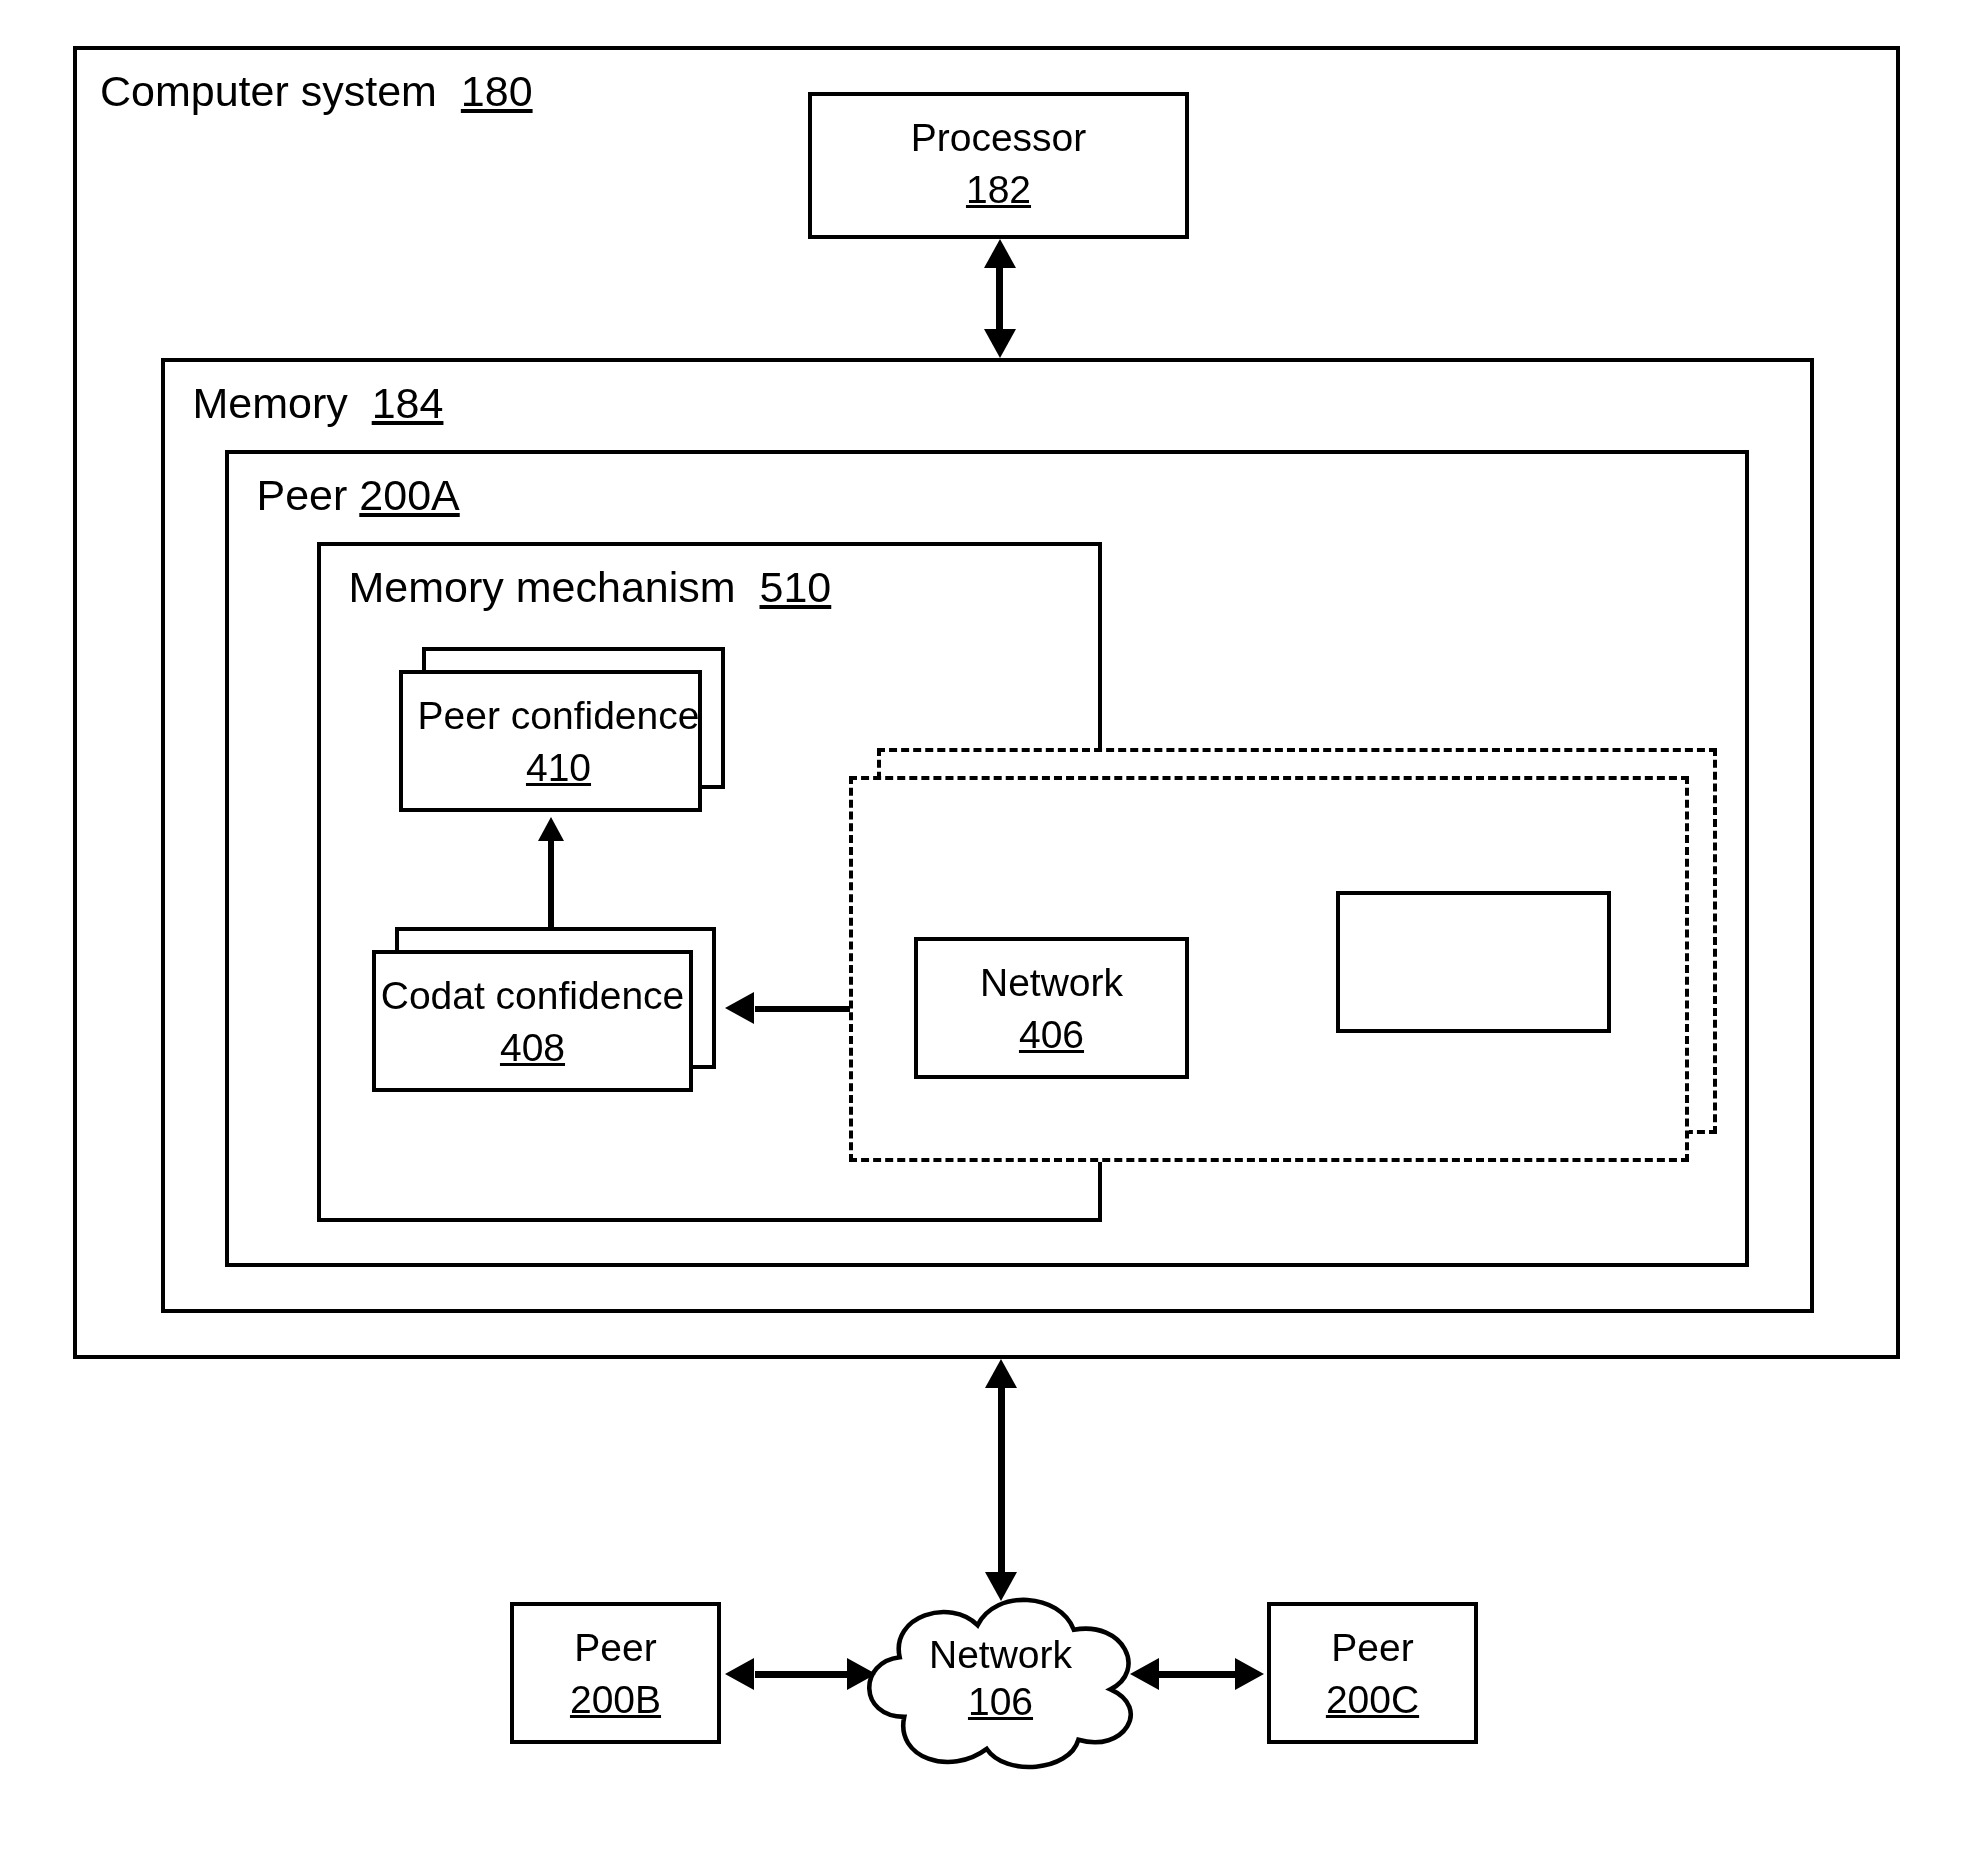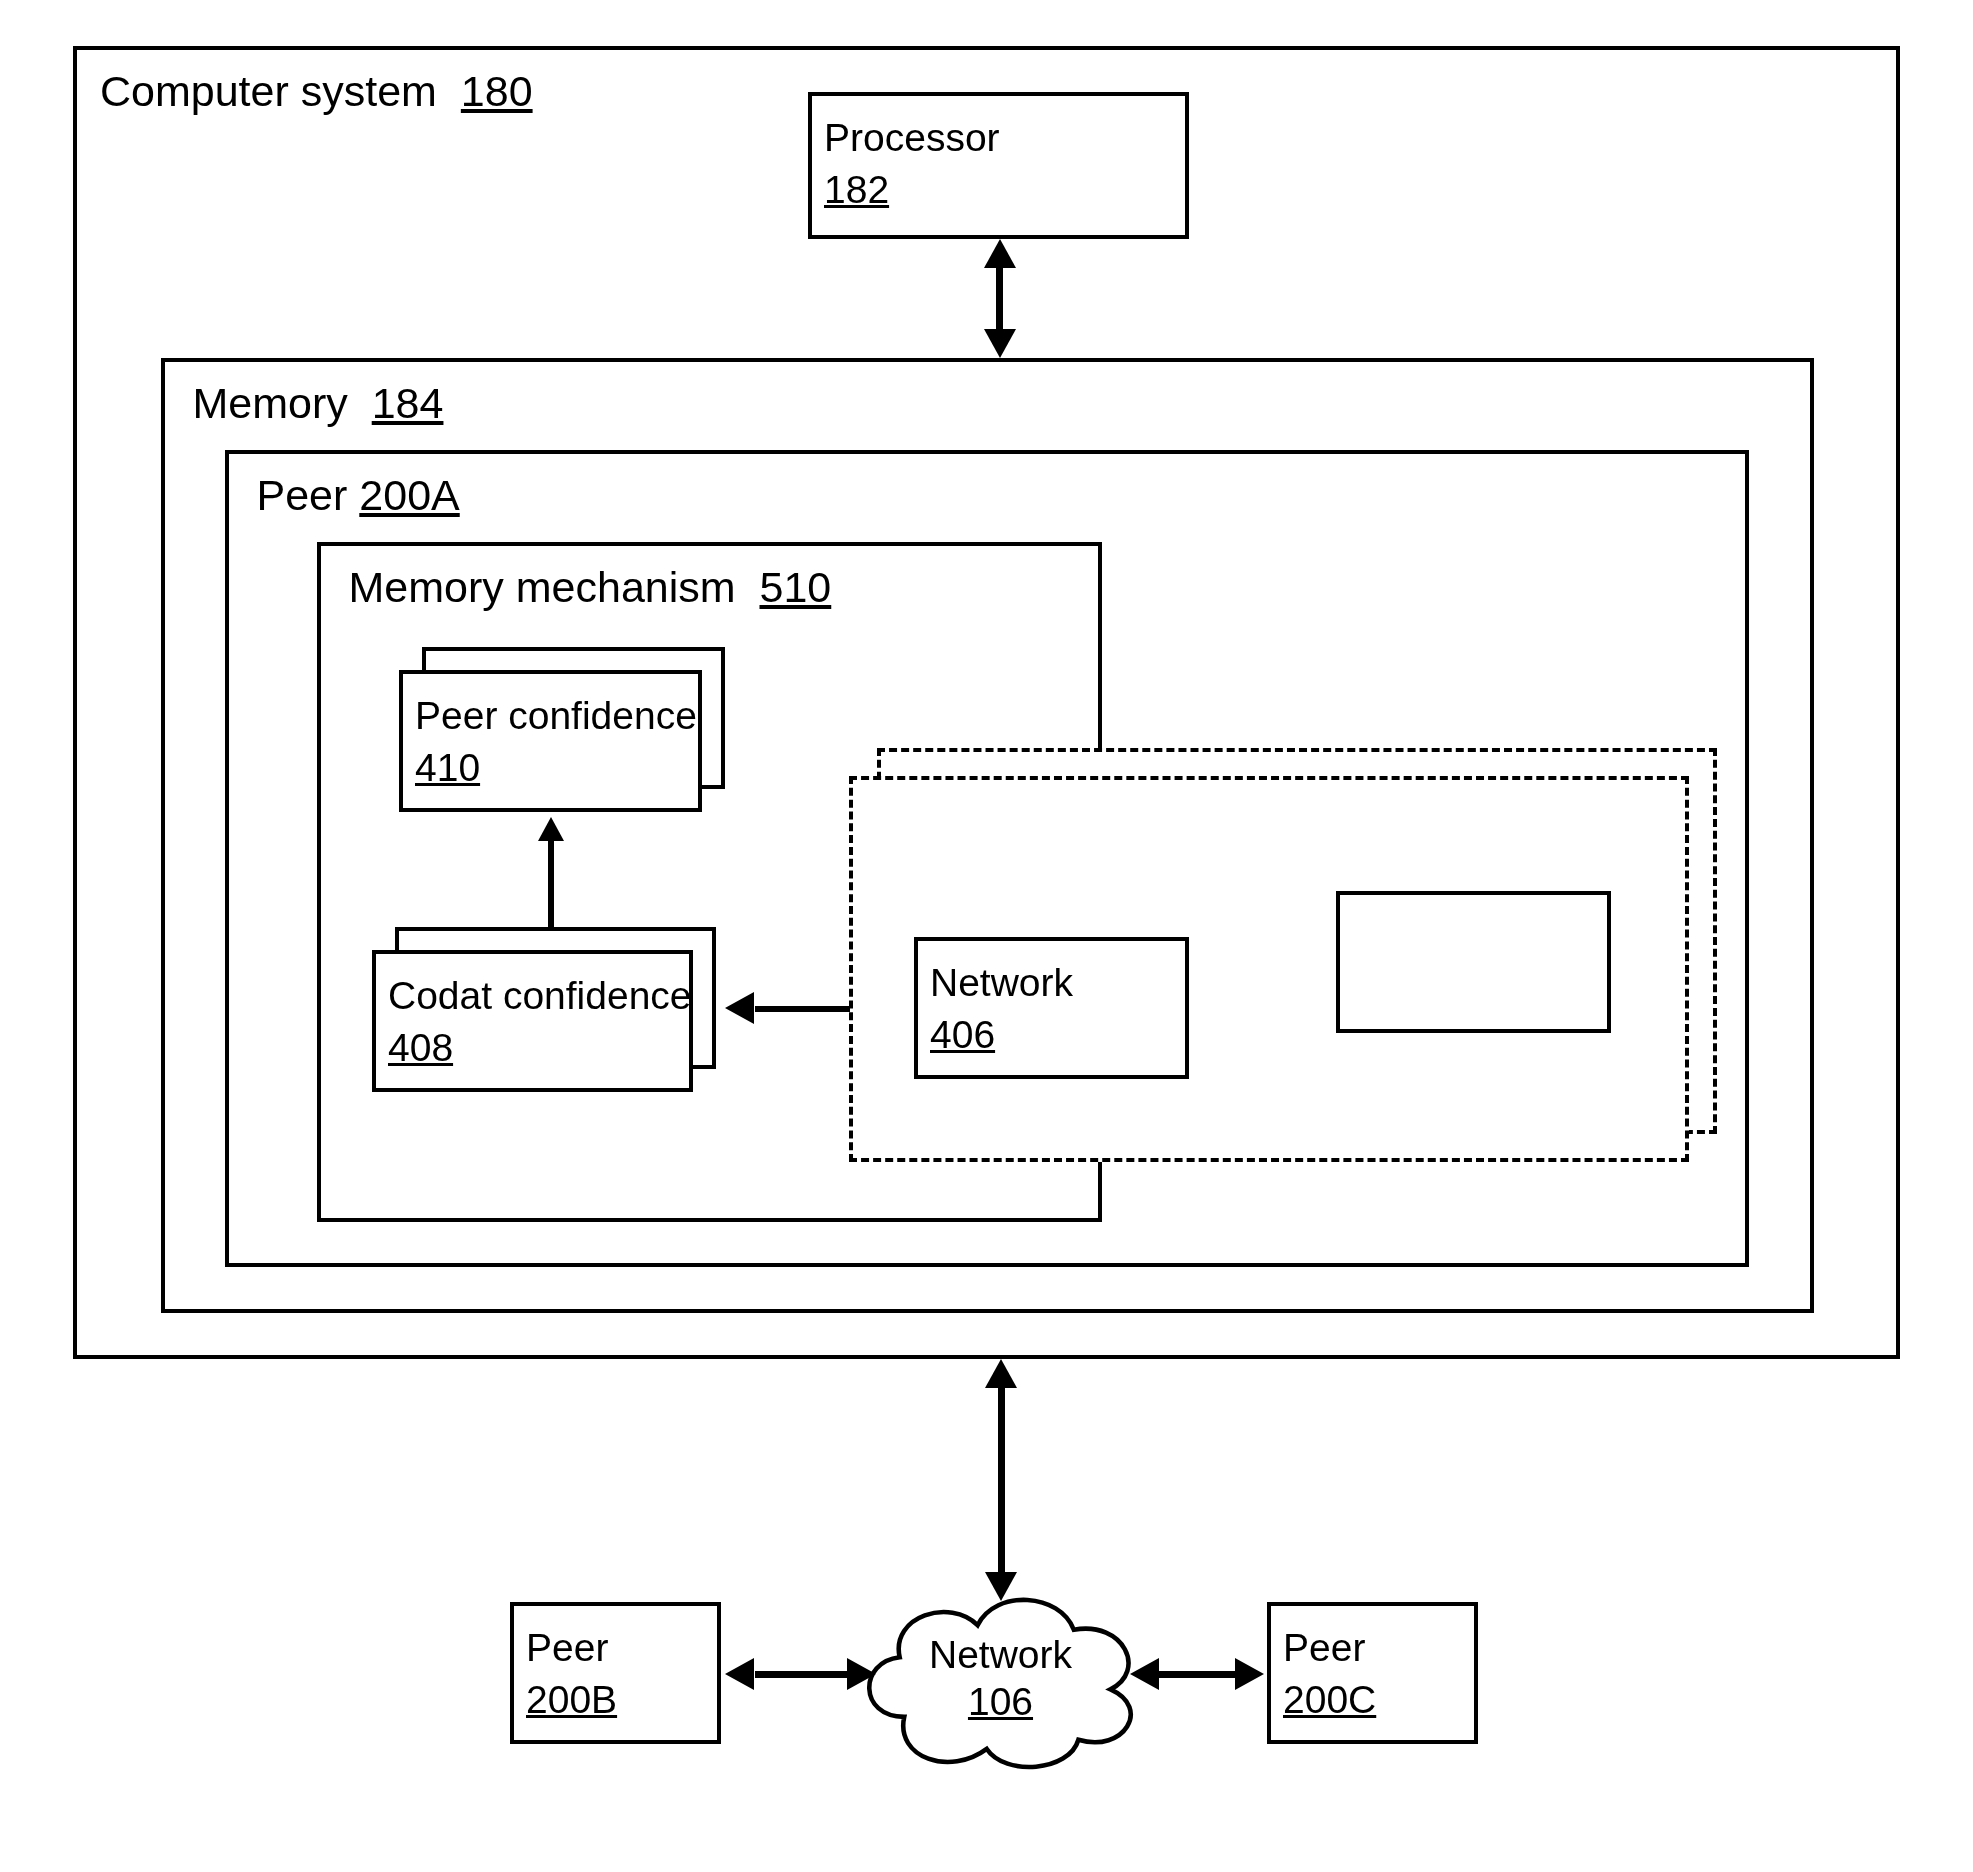--- a/index.html
+++ b/index.html
@@ -24,22 +24,22 @@
     border-style: dashed;
     border-width: 4.6px;
   }
   .label-tl {
     position: absolute;
     font-size: 43px;
   }
   .label-c {
     position: absolute;
     width: 100%;
+    text-align: center;
     font-size: 39px;
-    margin-left: 12px;
   }
   .num {
     text-decoration: underline;
   }
   
   .cloud {
     position: absolute;
   }
   .cloud svg { display:block; }
   .cloud-label {
@@ -92,21 +92,21 @@
   </div>
 
   <div class="box" style="left:317px; top:542px; width:785px; height:680px;">
     <div class="label-tl" style="left:27.5px; top:16.5px;">
       <span>Memory mechanism</span>&nbsp;&nbsp;<span class="num">510</span>
     </div>
   </div>
 
   <div class="box" style="left:422px; top:647px; width:303px; height:142px;"></div>
 
-  <div class="box" style="left:399px; top:670px; width:303px; height:142px;">
+  <div class="box" style="left:399px; top:670px; width:303px; height:142px;padding-left:8px;">
     <div class="label-c" style="top:20px;">Peer confidence</div>
     <div class="label-c" style="top:72px;"><span class="num">410</span></div>
   </div>
 
   <div class="box" style="left:395px; top:927px; width:321px; height:142px;"></div>
 
   <div class="box" style="left:372px; top:950px; width:321px; height:142px;">
     <div class="label-c" style="top:20px;">Codat confidence</div>
     <div class="label-c" style="top:72px;"><span class="num">408</span></div>
   </div>

